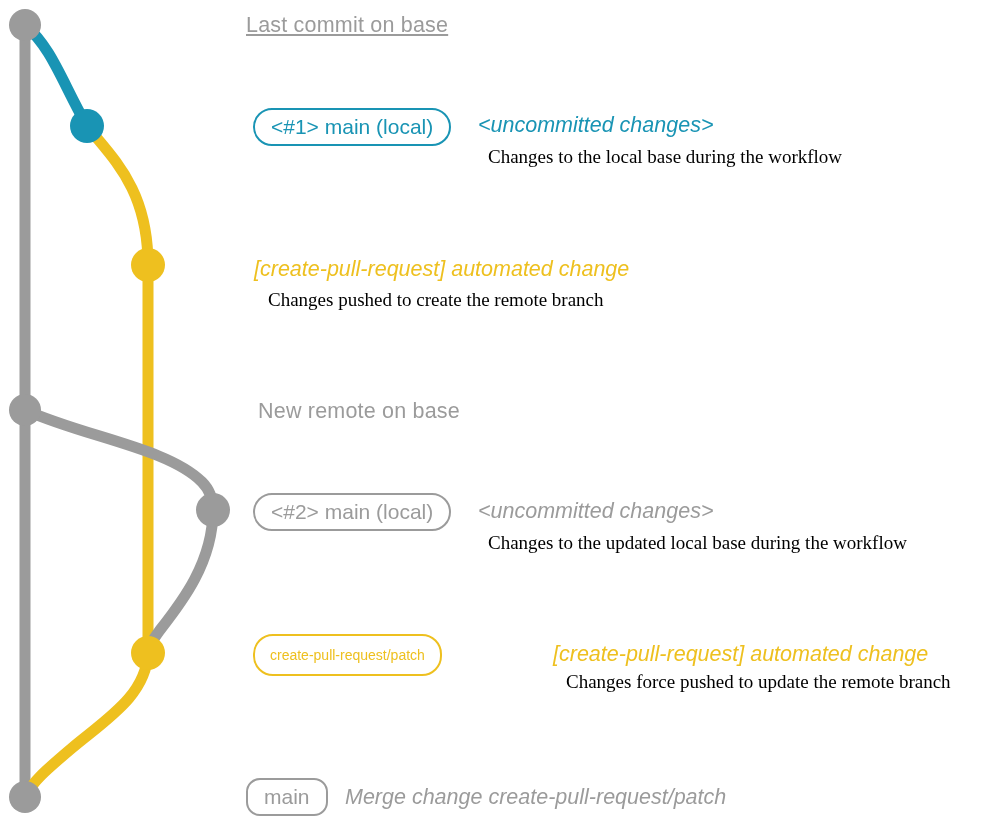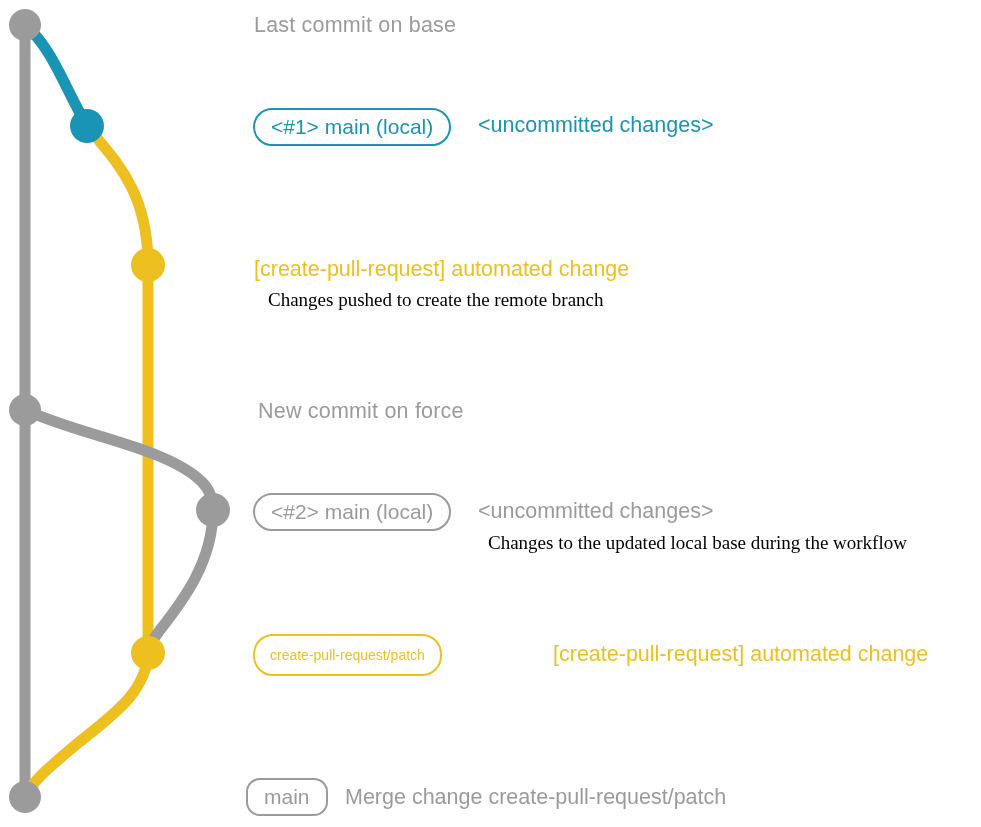--- a/index.html
+++ b/index.html
@@ -23,21 +23,21 @@
   .abs{position:absolute;white-space:nowrap;}
   .milestone{font-size:21.5px;color:var(--gray);letter-spacing:.2px;}
   .badge{
     display:inline-block;border:2px solid;border-radius:20px;
     font-size:21px;line-height:24px;padding:5px 16px;background:var(--background);text-align:center;
   }
   .badge.blue{color:var(--blue);border-color:var(--blue);}
   .badge.gray{color:var(--gray);border-color:var(--gray);}
   .badge.yellow{color:var(--yellow);border-color:var(--yellow);font-size:14px;line-height:26px;padding:6px 15px;}
   .badge.small{border-radius:14px;}
-  .msg{font-size:21.5px;line-height:24px;}
+  .msg{font-size:21.5px;line-height:24px;font-style:italic;}
   .msg.blue{color:var(--blue);}
   .msg.gray{color:var(--gray);}
   .msg.yellow{color:var(--yellow);}
   .note{font-family:"Liberation Serif",serif;font-size:19px;color:var(--ink);}
 </style>
 </head>
 <body>
 
 <div class="canvas">
 
@@ -57,41 +57,43 @@
 
     <circle cx="25" cy="25" r="16" class="f-gray"></circle>
     <circle cx="87" cy="126" r="17" class="f-blue"></circle>
     <circle cx="148" cy="265" r="17" class="f-yellow"></circle>
     <circle cx="25" cy="410" r="16" class="f-gray"></circle>
     <circle cx="213" cy="510" r="17" class="f-gray"></circle>
     <circle cx="148" cy="653" r="17" class="f-yellow"></circle>
     <circle cx="25" cy="797" r="16" class="f-gray"></circle>
   </svg>
 
-  <div class="abs milestone" style="left:254px;top:13px;">Last commit on base</div>
+  <div class="abs milestone" style="left:246px;top:13px;text-decoration:underline;">Last commit on base</div>
 
   <div class="abs" style="left:253px;top:108px;">
     <span class="badge blue">&lt;#1&gt; main (local)</span>
   </div>
   <div class="abs msg blue" style="left:478px;top:113px;">&lt;uncommitted changes&gt;</div>
+  <div class="abs note" style="left:488px;top:146px;">Changes to the local base during the workflow</div>
 
   <div class="abs msg yellow" style="left:254px;top:257px;">[create-pull-request] automated change</div>
   <div class="abs note" style="left:268px;top:289px;">Changes pushed to create the remote branch</div>
 
-  <div class="abs milestone" style="left:258px;top:399px;">New commit on force</div>
+  <div class="abs milestone" style="left:258px;top:399px;">New remote on base</div>
 
   <div class="abs" style="left:253px;top:493px;">
     <span class="badge gray">&lt;#2&gt; main (local)</span>
   </div>
   <div class="abs msg gray" style="left:478px;top:499px;">&lt;uncommitted changes&gt;</div>
   <div class="abs note" style="left:488px;top:532px;">Changes to the updated local base during the workflow</div>
 
   <div class="abs" style="left:253px;top:634px;">
     <span class="badge yellow">create-pull-request/patch</span>
   </div>
   <div class="abs msg yellow" style="left:553px;top:642px;">[create-pull-request] automated change</div>
+  <div class="abs note" style="left:566px;top:671px;">Changes force pushed to update the remote branch</div>
 
   <div class="abs" style="left:246px;top:778px;">
     <span class="badge gray small">main</span>
   </div>
   <div class="abs msg gray" style="left:345px;top:785px;">Merge change create-pull-request/patch</div>
 
 </div>
 
 </body></html>

